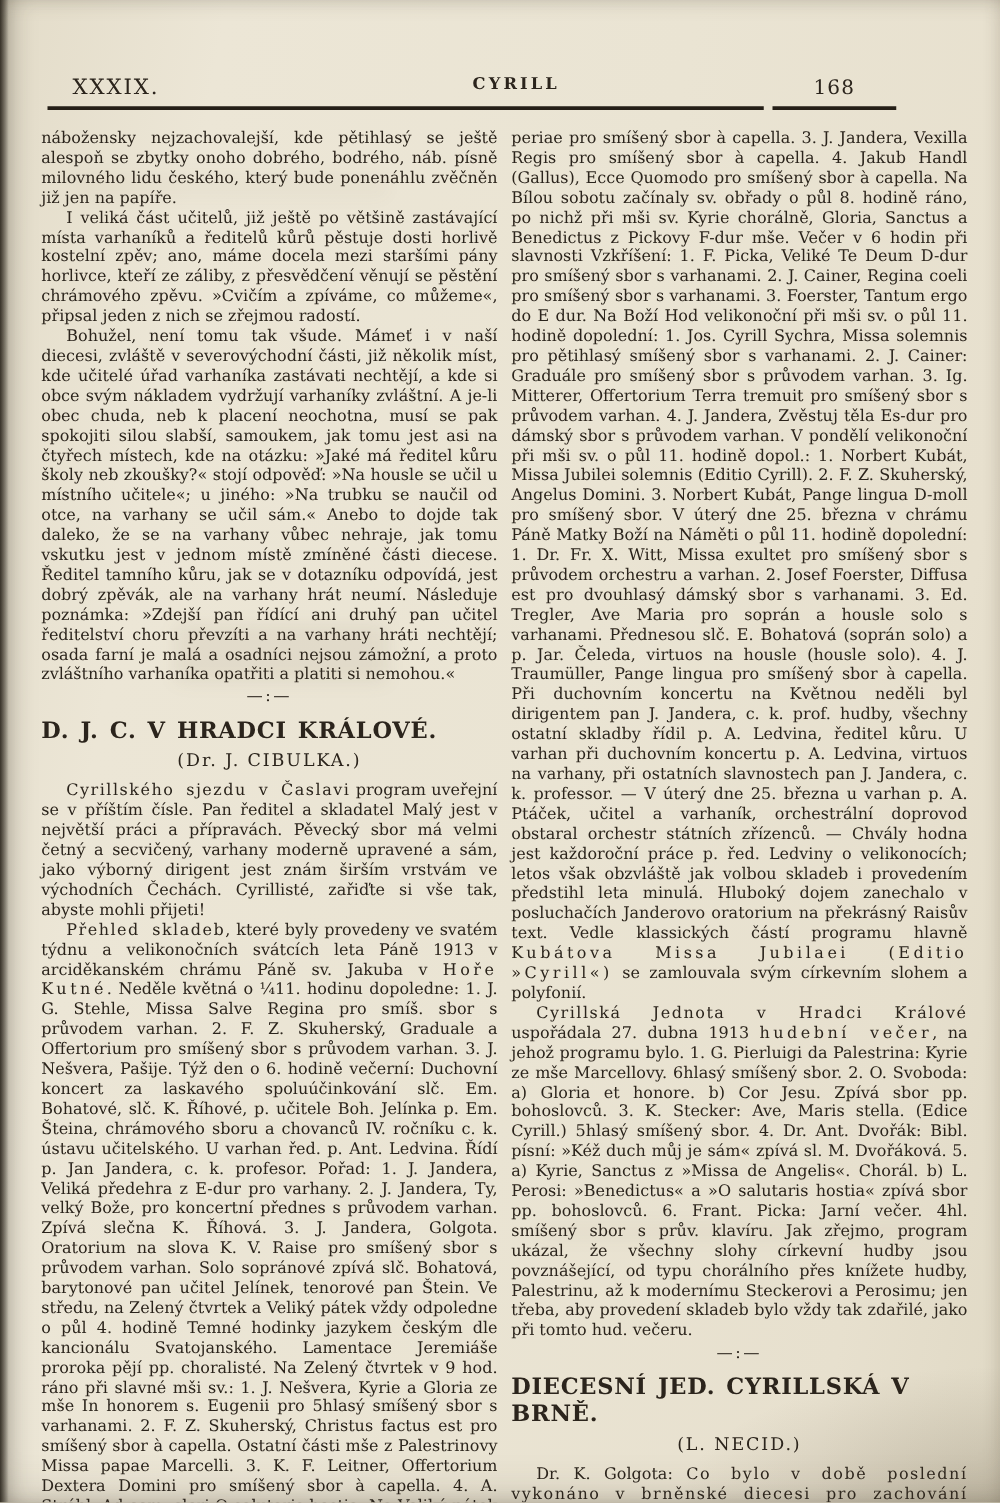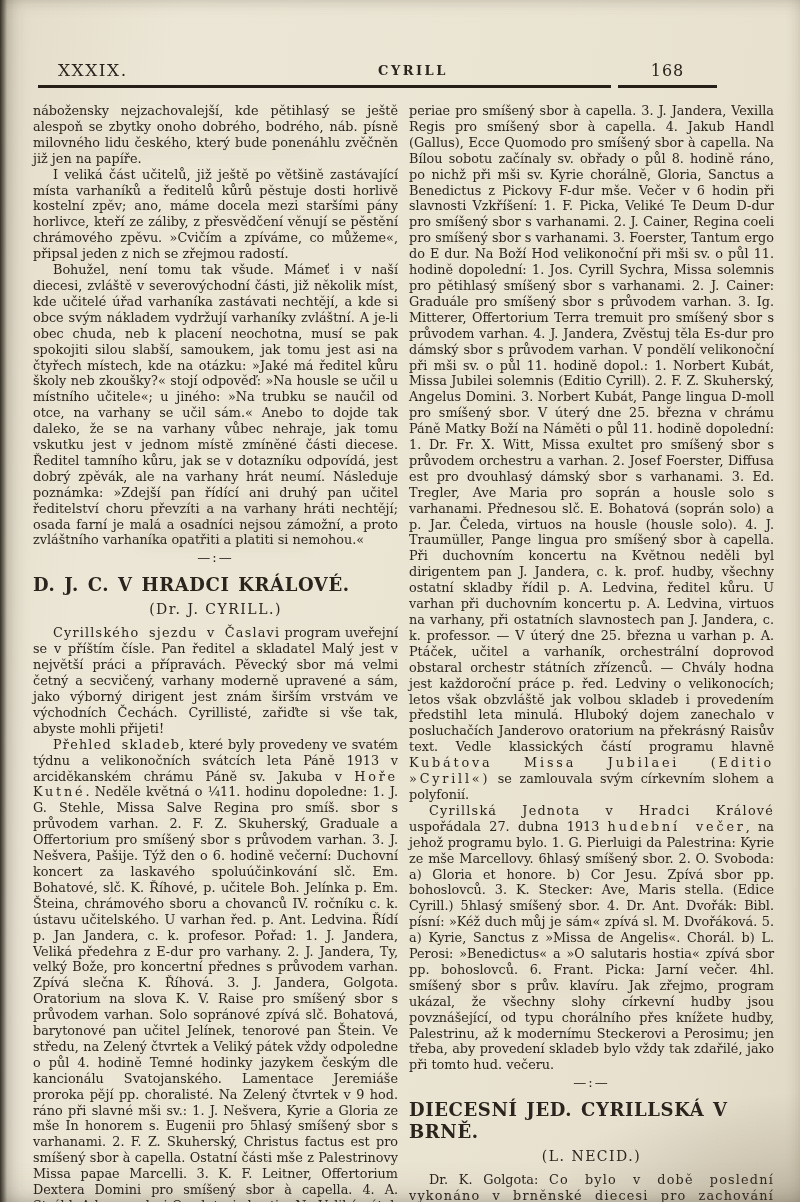--- a/index.html
+++ b/index.html
@@ -24,21 +24,21 @@
   .smudge-br {
     position: absolute; right: 0; bottom: 0; width: 260px; height: 110px;
     background: radial-gradient(ellipse at 100% 100%, rgba(80,68,48,.22), rgba(80,68,48,0) 70%);
   }
   .ghost { position: absolute; background: rgba(95,84,60,.07); filter: blur(7px); border-radius: 6px; }
   .ghost.g1 { left: 140px; top: 500px; width: 170px; height: 46px; }
   .ghost.g2 { left: 60px;  top: 140px; width: 250px; height: 18px; opacity: .5; }
   .ghost.g3 { left: 430px; top: 978px; width: 300px; height: 14px; opacity: .5; }
 
   .hdr {
-    display: flex; align-items: center;
+    display: flex; align-items: flex-start;
     padding: 60px 0 0 38px; margin-right: 38px;
   }
   .issue { width: 150px; padding-left: 20px; font-size: 17px; letter-spacing: 1.5px; font-weight: 500; }
   .jtitle { flex: 1; text-align: center; font-weight: bold; font-size: 13px; letter-spacing: 2.5px; }
   .pageno { width: 99px; margin-right: 45px; text-align: center; font-size: 16px; letter-spacing: 1px; }
   .rules { display: flex; margin: 5px 38px 0 38px; gap: 7px; }
   .rule-long  { flex: 1; height: 3px; background: #251f17; }
   .rule-short { width: 99px; height: 3px; background: #251f17; margin-right: 45px; }
 
   .cols { display: flex; gap: 11px; margin: 15px 25px 0 33px; }
@@ -78,21 +78,21 @@
 
   <main class="cols">
 
     <section class="col">
       <p class="noindent">nábožensky nejzachovalejší, kde pětihlasý se ještě alespoň se zbytky onoho dobrého, bodrého, náb. písně milovného lidu českého, který bude ponenáhlu zvěčněn již jen na papíře.</p>
       <p>I veliká část učitelů, již ještě po většině zastávající místa varhaníků a ředitelů kůrů pěstuje dosti horlivě kostelní zpěv; ano, máme docela mezi staršími pány horlivce, kteří ze záliby, z přesvědčení věnují se pěstění chrámového zpěvu. »Cvičím a zpíváme, co můžeme«, připsal jeden z nich se zřejmou radostí.</p>
       <p>Bohužel, není tomu tak všude. Mámeť i v naší diecesi, zvláště v severovýchodní části, již několik míst, kde učitelé úřad varhaníka zastávati nechtějí, a kde si obce svým nákladem vydržují varhaníky zvláštní. A je-li obec chuda, neb k placení neochotna, musí se pak spokojiti silou slabší, samoukem, jak tomu jest asi na čtyřech místech, kde na otázku: »Jaké má ředitel kůru školy neb zkoušky?« stojí odpověď: »Na housle se učil u místního učitele«; u jiného: »Na trubku se naučil od otce, na varhany se učil sám.« Anebo to dojde tak daleko, že se na varhany vůbec nehraje, jak tomu vskutku jest v jednom místě zmíněné části diecese. Ředitel tamního kůru, jak se v dotazníku odpovídá, jest dobrý zpěvák, ale na varhany hrát neumí. Následuje poznámka: »Zdejší pan řídící ani druhý pan učitel ředitelství choru převzíti a na varhany hráti nechtějí; osada farní je malá a osadníci nejsou zámožní, a proto zvláštního varhaníka opatřiti a platiti si nemohou.«</p>
 
       <div class="divider">—:—</div>
       <h2 class="sec-head">D. J. C. V HRADCI KRÁLOVÉ.</h2>
-      <div class="sec-by">(Dr. J. CYRILL.)</div>
+      <div class="sec-by">(Dr. J. CIBULKA.)</div>
 
       <p><span class="lead">Cyrillského sjezdu v Časlavi</span><span> program uveřejní se v příštím čísle. Pan ředitel a skladatel Malý jest v největší práci a přípravách. Pěvecký sbor má velmi četný a secvičený, varhany moderně upravené a sám, jako výborný dirigent jest znám širším vrstvám ve východních Čechách. Cyrillisté, zařiďte si vše tak, abyste mohli přijeti!</span></p>
 
       <p><span class="lead">Přehled skladeb</span><span>, které byly provedeny ve svatém týdnu a velikonočních svátcích leta Páně 1913 v arciděkanském chrámu Páně sv. Jakuba v </span><span class="sp">Hoře Kutné</span><span>. Neděle květná o ¼11. hodinu dopoledne: 1. J. G. Stehle, Missa Salve Regina pro smíš. sbor s průvodem varhan. 2. F. Z. Skuherský, Graduale a Offertorium pro smíšený sbor s průvodem varhan. 3. J. Nešvera, Pašije. Týž den o 6. hodině večerní: Duchovní koncert za laskavého spoluúčinkování slč. Em. Bohatové, slč. K. Říhové, p. učitele Boh. Jelínka p. Em. Šteina, chrámového sboru a chovanců IV. ročníku c. k. ústavu učitelského. U varhan řed. p. Ant. Ledvina. Řídí p. Jan Jandera, c. k. profesor. Pořad: 1. J. Jandera, Veliká předehra z E-dur pro varhany. 2. J. Jandera, Ty, velký Bože, pro koncertní přednes s průvodem varhan. Zpívá slečna K. Říhová. 3. J. Jandera, Golgota. Oratorium na slova K. V. Raise pro smíšený sbor s průvodem varhan. Solo sopránové zpívá slč. Bohatová, barytonové pan učitel Jelínek, tenorové pan Štein. Ve středu, na Zelený čtvrtek a Veliký pátek vždy odpoledne o půl 4. hodině Temné hodinky jazykem českým dle kancionálu Svatojanského. Lamentace Jeremiáše proroka pějí pp. choralisté. Na Zelený čtvrtek v 9 hod. ráno při slavné mši sv.: 1. J. Nešvera, Kyrie a Gloria ze mše In honorem s. Eugenii pro 5hlasý smíšený sbor s varhanami. 2. F. Z. Skuherský, Christus factus est pro smíšený sbor à capella. Ostatní části mše z Palestrinovy Missa papae Marcelli. 3. K. F. Leitner, Offertorium Dextera Domini pro smíšený sbor à capella. 4. A. Strébl, Ad com. cleri O salutaris hostia. Na Veliký pátek začínaly sv. obřady v 8 hod. ráno: 1. J. Nešvera, Pašije. 2. Palestrina, Impro-</span></p>
     </section>
 
     <section class="col">
       <p class="noindent"><span>periae pro smíšený sbor à capella. 3. J. Jandera, Vexilla Regis pro smíšený sbor à capella. 4. Jakub Handl (Gallus), Ecce Quomodo pro smíšený sbor à capella. Na Bílou sobotu začínaly sv. obřady o půl 8. hodině ráno, po nichž při mši sv. Kyrie chorálně, Gloria, Sanctus a Benedictus z Pickovy F-dur mše. Večer v 6 hodin při slavnosti Vzkříšení: 1. F. Picka, Veliké Te Deum D-dur pro smíšený sbor s varhanami. 2. J. Cainer, Regina coeli pro smíšený sbor s varhanami. 3. Foerster, Tantum ergo do E dur. Na Boží Hod velikonoční při mši sv. o půl 11. hodině dopolední: 1. Jos. Cyrill Sychra, Missa solemnis pro pětihlasý smíšený sbor s varhanami. 2. J. Cainer: Graduále pro smíšený sbor s průvodem varhan. 3. Ig. Mitterer, Offertorium Terra tremuit pro smíšený sbor s průvodem varhan. 4. J. Jandera, Zvěstuj těla Es-dur pro dámský sbor s průvodem varhan. V pondělí velikonoční při mši sv. o půl 11. hodině dopol.: 1. Norbert Kubát, Missa Jubilei solemnis (Editio Cyrill). 2. F. Z. Skuherský, Angelus Domini. 3. Norbert Kubát, Pange lingua D-moll pro smíšený sbor. V úterý dne 25. března v chrámu Páně Matky Boží na Náměti o půl 11. hodině dopolední: 1. Dr. Fr. X. Witt, Missa exultet pro smíšený sbor s průvodem orchestru a varhan. 2. Josef Foerster, Diffusa est pro dvouhlasý dámský sbor s varhanami. 3. Ed. Tregler, Ave Maria pro soprán a housle solo s varhanami. Přednesou slč. E. Bohatová (soprán solo) a p. Jar. Čeleda, virtuos na housle (housle solo). 4. J. Traumüller, Pange lingua pro smíšený sbor à capella. Při duchovním koncertu na Květnou neděli byl dirigentem pan J. Jandera, c. k. prof. hudby, všechny ostatní skladby řídil p. A. Ledvina, ředitel kůru. U varhan při duchovním koncertu p. A. Ledvina, virtuos na varhany, při ostatních slavnostech pan J. Jandera, c. k. professor. — V úterý dne 25. března u varhan p. A. Ptáček, učitel a varhaník, orchestrální doprovod obstaral orchestr státních zřízenců. — Chvály hodna jest každoroční práce p. řed. Ledviny o velikonocích; letos však obzvláště jak volbou skladeb i provedením předstihl leta minulá. Hluboký dojem zanechalo v posluchačích Janderovo oratorium na překrásný Raisův text. Vedle klassických částí programu hlavně </span><span class="sp">Kubátova Missa Jubilaei (Editio »Cyrill«)</span><span> se zamlouvala svým církevním slohem a polyfonií.</span></p>
 
       <p><span class="lead">Cyrillská Jednota v Hradci Králové</span><span> uspořádala 27. dubna 1913 </span><span class="sp">hudební večer</span><span>, na jehož programu bylo. 1. G. Pierluigi da Palestrina: Kyrie ze mše Marcellovy. 6hlasý smíšený sbor. 2. O. Svoboda: a) Gloria et honore. b) Cor Jesu. Zpívá sbor pp. bohoslovců. 3. K. Stecker: Ave, Maris stella. (Edice Cyrill.) 5hlasý smíšený sbor. 4. Dr. Ant. Dvořák: Bibl. písní: »Kéž duch můj je sám« zpívá sl. M. Dvořáková. 5. a) Kyrie, Sanctus z »Missa de Angelis«. Chorál. b) L. Perosi: »Benedictus« a »O salutaris hostia« zpívá sbor pp. bohoslovců. 6. Frant. Picka: Jarní večer. 4hl. smíšený sbor s prův. klavíru. Jak zřejmo, program ukázal, že všechny slohy církevní hudby jsou povznášející, od typu chorálního přes knížete hudby, Palestrinu, až k modernímu Steckerovi a Perosimu; jen třeba, aby provedení skladeb bylo vždy tak zdařilé, jako při tomto hud. večeru.</span></p>

